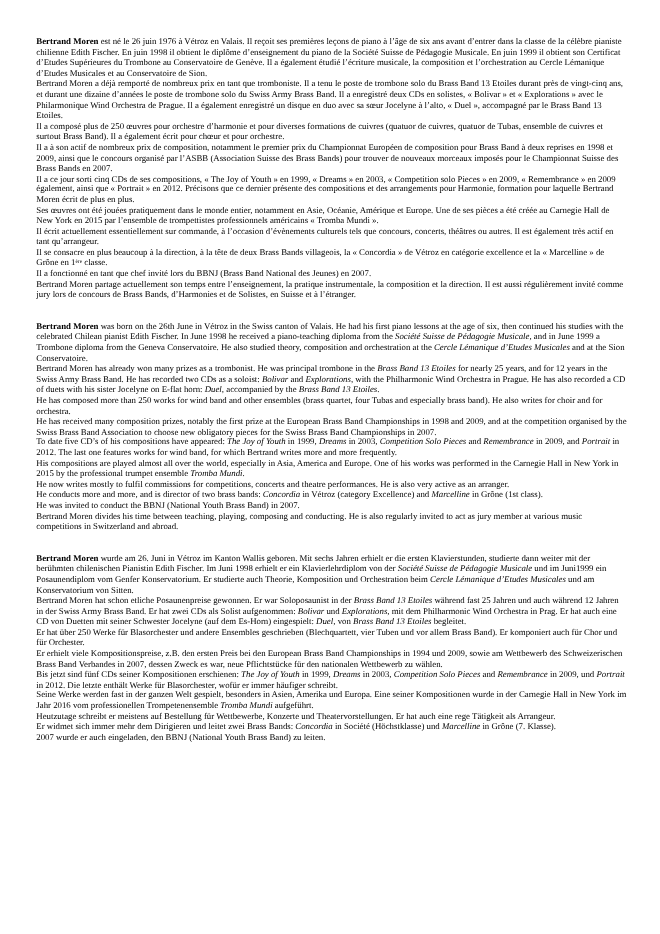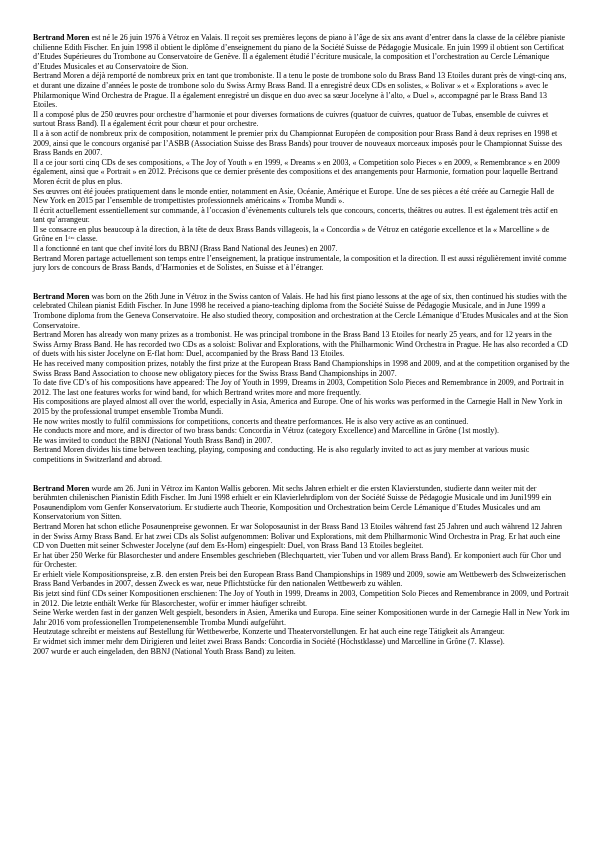--- a/index.html
+++ b/index.html
@@ -11,21 +11,21 @@
     padding: 33px 30px 20px 33px;
     font-family: "Liberation Serif", "DejaVu Serif", serif;
     font-size: 8px;
     line-height: 9.6px;
     color: #000000;
     overflow: hidden;
   }
   .bio-section { margin: 0 0 19px 0; }
   .bio-section p { margin: 0; padding: 0; text-align: left; }
   .b { font-weight: bold; }
-  .i { }
+  .i { font-style: italic; }
   sup.sup {
     font-size: 0.62em;
     line-height: 0;
     position: relative;
     top: -0.45em;
     vertical-align: baseline;
   }
 </style>
 </head>
 <body>
@@ -40,33 +40,34 @@
         <p><span>Il a ce jour sorti cinq CDs de ses compositions, « The Joy of Youth » en 1999, « Dreams » en 2003, « Competition solo Pieces » en 2009, « Remembrance » en 2009 également, ainsi que « Portrait » en 2012. Précisons que ce dernier présente des compositions et des arrangements pour Harmonie, formation pour laquelle Bertrand Moren écrit de plus en plus.</span></p>
         <p><span>Ses œuvres ont été jouées pratiquement dans le monde entier, notamment en Asie, Océanie, Amérique et Europe. Une de ses pièces a été créée au Carnegie Hall de New York en 2015 par l’ensemble de trompettistes professionnels américains « Tromba Mundi ».</span></p>
         <p><span>Il écrit actuellement essentiellement sur commande, à l’occasion d’évènements culturels tels que concours, concerts, théâtres ou autres. Il est également très actif en tant qu’arrangeur.</span></p>
         <p><span>Il se consacre en plus beaucoup à la direction, à la tête de deux Brass Bands villageois, la « Concordia » de Vétroz en catégorie excellence et la « Marcelline » de Grône en 1</span><sup class="sup">ère</sup><span> classe.</span></p>
         <p><span>Il a fonctionné en tant que chef invité lors du BBNJ (Brass Band National des Jeunes) en 2007.</span></p>
         <p><span>Bertrand Moren partage actuellement son temps entre l’enseignement, la pratique instrumentale, la composition et la direction. Il est aussi régulièrement invité comme jury lors de concours de Brass Bands, d’Harmonies et de Solistes, en Suisse et à l’étranger.</span></p>
       </section>
       <section class="bio-section">
         <p><span class="b">Bertrand Moren</span><span> was born on the 26th June in Vétroz in the Swiss canton of Valais. He had his first piano lessons at the age of six, then continued his studies with the celebrated Chilean pianist Edith Fischer. In June 1998 he received a piano-teaching diploma from the </span><span class="i">Société Suisse de Pédagogie Musicale</span><span>, and in June 1999 a Trombone diploma from the Geneva Conservatoire. He also studied theory, composition and orchestration at the </span><span class="i">Cercle Lémanique d’Etudes Musicales</span><span> and at the Sion Conservatoire.</span></p>
         <p><span>Bertrand Moren has already won many prizes as a trombonist. He was principal trombone in the </span><span class="i">Brass Band 13 Etoiles</span><span> for nearly 25 years, and for 12 years in the Swiss Army Brass Band. He has recorded two CDs as a soloist: </span><span class="i">Bolivar</span><span> and </span><span class="i">Explorations</span><span>, with the Philharmonic Wind Orchestra in Prague. He has also recorded a CD of duets with his sister Jocelyne on E-flat horn: </span><span class="i">Duel</span><span>, accompanied by the </span><span class="i">Brass Band 13 Etoiles</span><span>.</span></p>
+        <p><span>He has composed more than 250 works for wind band and other ensembles (brass quartet, four Tubas and especially brass band). He also writes for choir and for orchestra.</span></p>
         <p><span>He has received many composition prizes, notably the first prize at the European Brass Band Championships in 1998 and 2009, and at the competition organised by the Swiss Brass Band Association to choose new obligatory pieces for the Swiss Brass Band Championships in 2007.</span></p>
         <p><span>To date five CD’s of his compositions have appeared: </span><span class="i">The Joy of Youth</span><span> in 1999, </span><span class="i">Dreams</span><span> in 2003, </span><span class="i">Competition Solo Pieces</span><span> and </span><span class="i">Remembrance</span><span> in 2009, and </span><span class="i">Portrait</span><span> in 2012. The last one features works for wind band, for which Bertrand writes more and more frequently.</span></p>
         <p><span>His compositions are played almost all over the world, especially in Asia, America and Europe. One of his works was performed in the Carnegie Hall in New York in 2015 by the professional trumpet ensemble </span><span class="i">Tromba Mundi</span><span>.</span></p>
-        <p><span>He now writes mostly to fulfil commissions for competitions, concerts and theatre performances. He is also very active as an continued.</span></p>
-        <p><span>He conducts more and more, and is director of two brass bands: </span><span class="i">Concordia</span><span> in Vétroz (category Excellence) and </span><span class="i">Marcelline</span><span> in Grône (1st mostly).</span></p>
+        <p><span>He now writes mostly to fulfil commissions for competitions, concerts and theatre performances. He is also very active as an arranger.</span></p>
+        <p><span>He conducts more and more, and is director of two brass bands: </span><span class="i">Concordia</span><span> in Vétroz (category Excellence) and </span><span class="i">Marcelline</span><span> in Grône (1st class).</span></p>
         <p><span>He was invited to conduct the BBNJ (National Youth Brass Band) in 2007.</span></p>
         <p><span>Bertrand Moren divides his time between teaching, playing, composing and conducting. He is also regularly invited to act as jury member at various music competitions in Switzerland and abroad.</span></p>
       </section>
       <section class="bio-section">
         <p><span class="b">Bertrand Moren</span><span> wurde am 26. Juni in Vétroz im Kanton Wallis geboren. Mit sechs Jahren erhielt er die ersten Klavierstunden, studierte dann weiter mit der berühmten chilenischen Pianistin Edith Fischer. Im Juni 1998 erhielt er ein Klavierlehrdiplom von der </span><span class="i">Société Suisse de Pédagogie Musicale</span><span> und im Juni1999 ein Posaunendiplom vom Genfer Konservatorium. Er studierte auch Theorie, Komposition und Orchestration beim </span><span class="i">Cercle Lémanique d’Etudes Musicales</span><span> und am Konservatorium von Sitten.</span></p>
         <p><span>Bertrand Moren hat schon etliche Posaunenpreise gewonnen. Er war Soloposaunist in der </span><span class="i">Brass Band 13 Etoiles</span><span> während fast 25 Jahren und auch während 12 Jahren in der Swiss Army Brass Band. Er hat zwei CDs als Solist aufgenommen: </span><span class="i">Bolivar</span><span> und </span><span class="i">Explorations</span><span>, mit dem Philharmonic Wind Orchestra in Prag. Er hat auch eine CD von Duetten mit seiner Schwester Jocelyne (auf dem Es-Horn) eingespielt: </span><span class="i">Duel</span><span>, von </span><span class="i">Brass Band 13 Etoiles</span><span> begleitet.</span></p>
         <p><span>Er hat über 250 Werke für Blasorchester und andere Ensembles geschrieben (Blechquartett, vier Tuben und vor allem Brass Band). Er komponiert auch für Chor und für Orchester.</span></p>
-        <p><span>Er erhielt viele Kompositionspreise, z.B. den ersten Preis bei den European Brass Band Championships in 1989 und 2009, sowie am Wettbewerb des Schweizerischen Brass Band Verbandes in 2007, dessen Zweck es war, neue Pflichtstücke für den nationalen Wettbewerb zu wählen.</span></p>
+        <p><span>Er erhielt viele Kompositionspreise, z.B. den ersten Preis bei den European Brass Band Championships in 1994 und 2009, sowie am Wettbewerb des Schweizerischen Brass Band Verbandes in 2007, dessen Zweck es war, neue Pflichtstücke für den nationalen Wettbewerb zu wählen.</span></p>
         <p><span>Bis jetzt sind fünf CDs seiner Kompositionen erschienen: </span><span class="i">The Joy of Youth</span><span> in 1999, </span><span class="i">Dreams</span><span> in 2003, </span><span class="i">Competition Solo Pieces</span><span> and </span><span class="i">Remembrance</span><span> in 2009, und </span><span class="i">Portrait</span><span> in 2012. Die letzte enthält Werke für Blasorchester, wofür er immer häufiger schreibt.</span></p>
         <p><span>Seine Werke werden fast in der ganzen Welt gespielt, besonders in Asien, Amerika und Europa. Eine seiner Kompositionen wurde in der Carnegie Hall in New York im Jahr 2016 vom professionellen Trompetenensemble </span><span class="i">Tromba Mundi</span><span> aufgeführt.</span></p>
         <p><span>Heutzutage schreibt er meistens auf Bestellung für Wettbewerbe, Konzerte und Theatervorstellungen. Er hat auch eine rege Tätigkeit als Arrangeur.</span></p>
         <p><span>Er widmet sich immer mehr dem Dirigieren und leitet zwei Brass Bands: </span><span class="i">Concordia</span><span> in Société (Höchstklasse) und </span><span class="i">Marcelline</span><span> in Grône (7. Klasse).</span></p>
         <p><span>2007 wurde er auch eingeladen, den BBNJ (National Youth Brass Band) zu leiten.</span></p>
       </section>
     </div>
 </div>
 
 </body></html>

